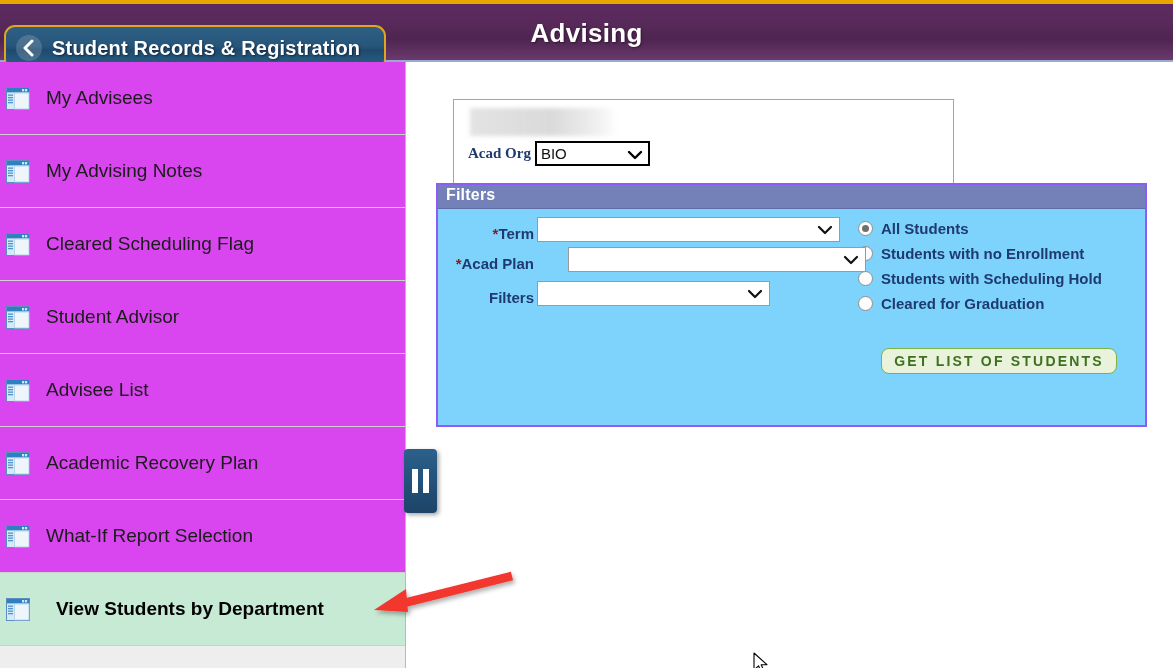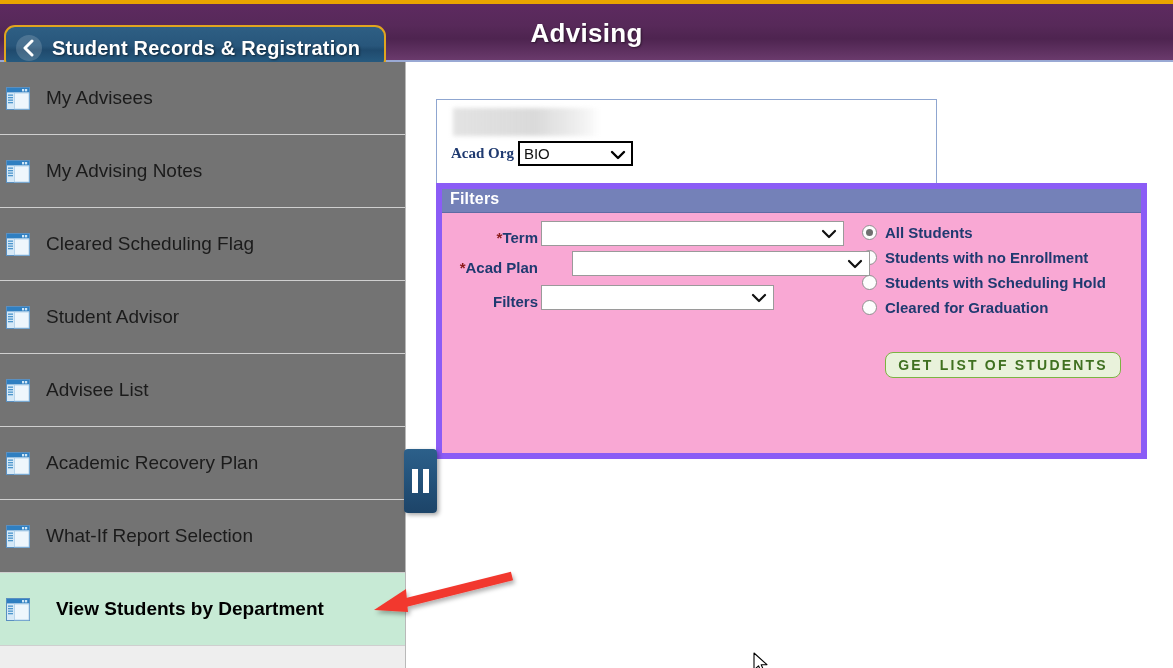--- a/index.html
+++ b/index.html
@@ -59,21 +59,21 @@
     background: #eeeeee;
     border-right: 1px solid #b9b9b9;
     overflow: hidden;
   }
   .side-item {
     position: relative;
     height: 73px;
     display: flex; align-items: center;
     padding-left: 6px;
     border-bottom: 1px solid #cfcfcf;
-    background: #737373;
+    background: #d946ef;
     cursor: pointer;
   }
   .side-item.selected { background: #c7ead5; gap: 10px; }
   .side-item .label {
     font-size: 19px; color: #1b1b1b;
     margin-left: 16px;
     white-space: nowrap;
   }
   .side-item.selected .label { font-weight: bold; color: #000000; }
 
@@ -98,21 +98,21 @@
   }
 
   
   .main {
     position: absolute; left: 407px; top: 64px;
     width: 766px; height: 604px;
     background: #ffffff;
   }
 
   .acadorg-box {
-    position: absolute; left: 29px; top: 35px;
+    position: absolute; left: 46px; top: 35px;
     width: 501px; height: 88px;
     border: 1px solid #8fa6d0;
     background: #ffffff;
   }
   .redacted {
     position: absolute; left: 16px; top: 8px;
     width: 148px; height: 28px;
     background: linear-gradient(to right,
         rgba(222,222,222,0.85) 0%, rgba(216,216,216,0.95) 55%,
         rgba(232,232,232,0.7) 85%, rgba(255,255,255,0) 100%);
@@ -135,23 +135,23 @@
     color: #111;
     padding: 0 22px 0 4px;
     line-height: 21px;
     position: relative;
   }
   .sel-bio .chev { position: absolute; right: 5px; top: 4px; }
 
   
   .filters {
     position: absolute; left: 29px; top: 119px;
-    width: 711px; height: 276px;
-    border: 6px solid #8b5cf6;
-    background: #f9a8d4;
+    width: 711px; height: 244px;
+    border: 2px solid #8b5cf6;
+    background: #7dd3fc;
   }
   .filters-head {
     height: 24px;
     background: #7481b8;
     border-bottom: 1px solid #5e6ba4;
     color: #ffffff;
     font-size: 16px; font-weight: bold;
     padding: 1px 0 0 8px;
     letter-spacing: 0.2px;
   }

